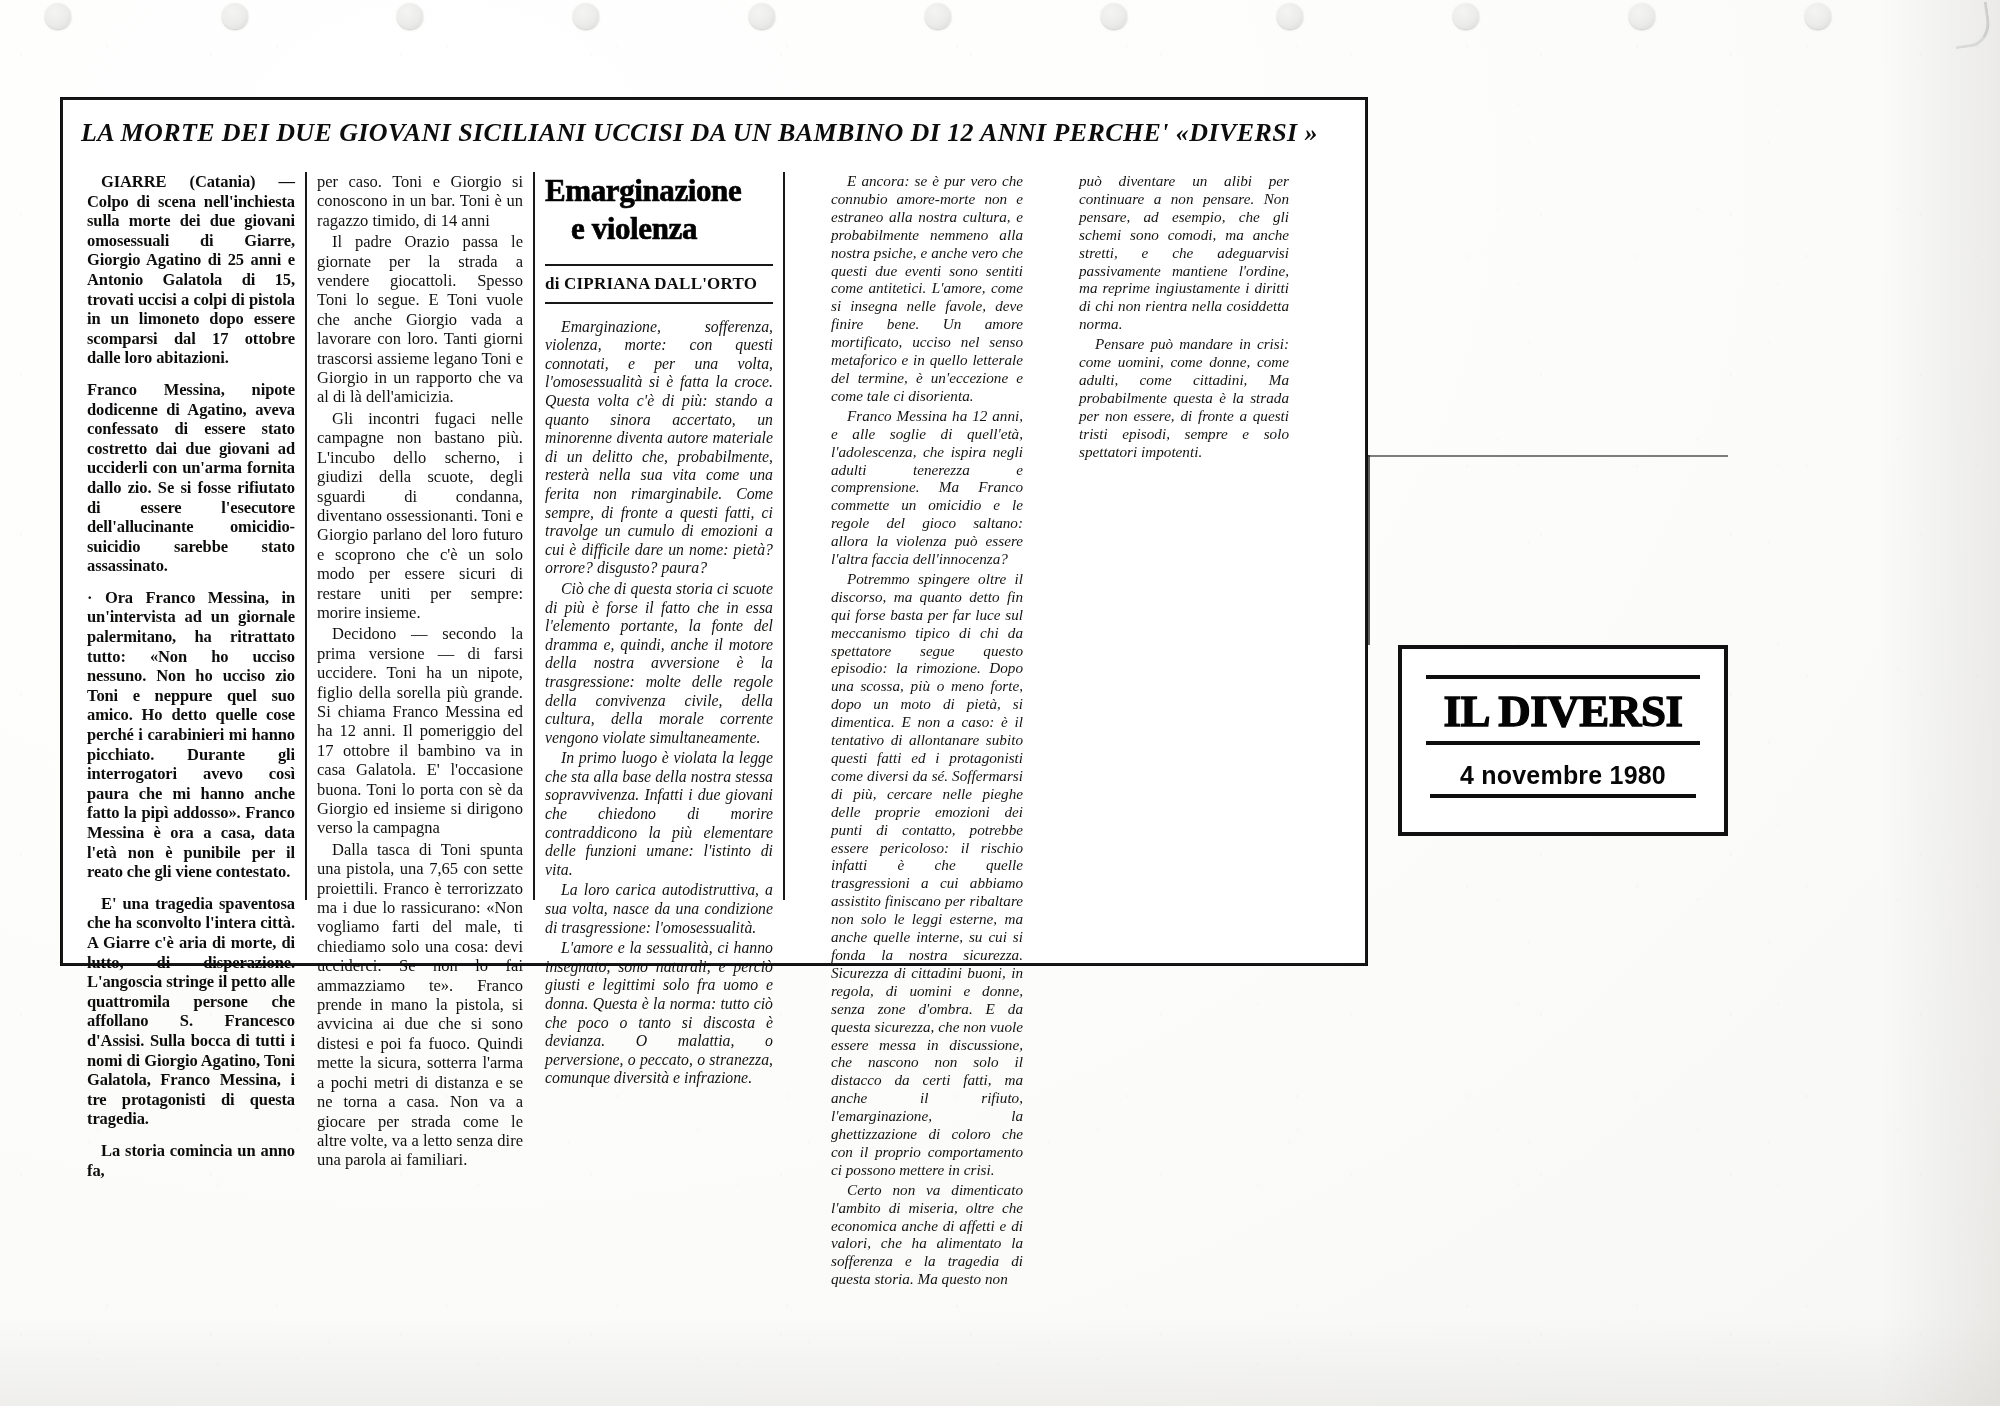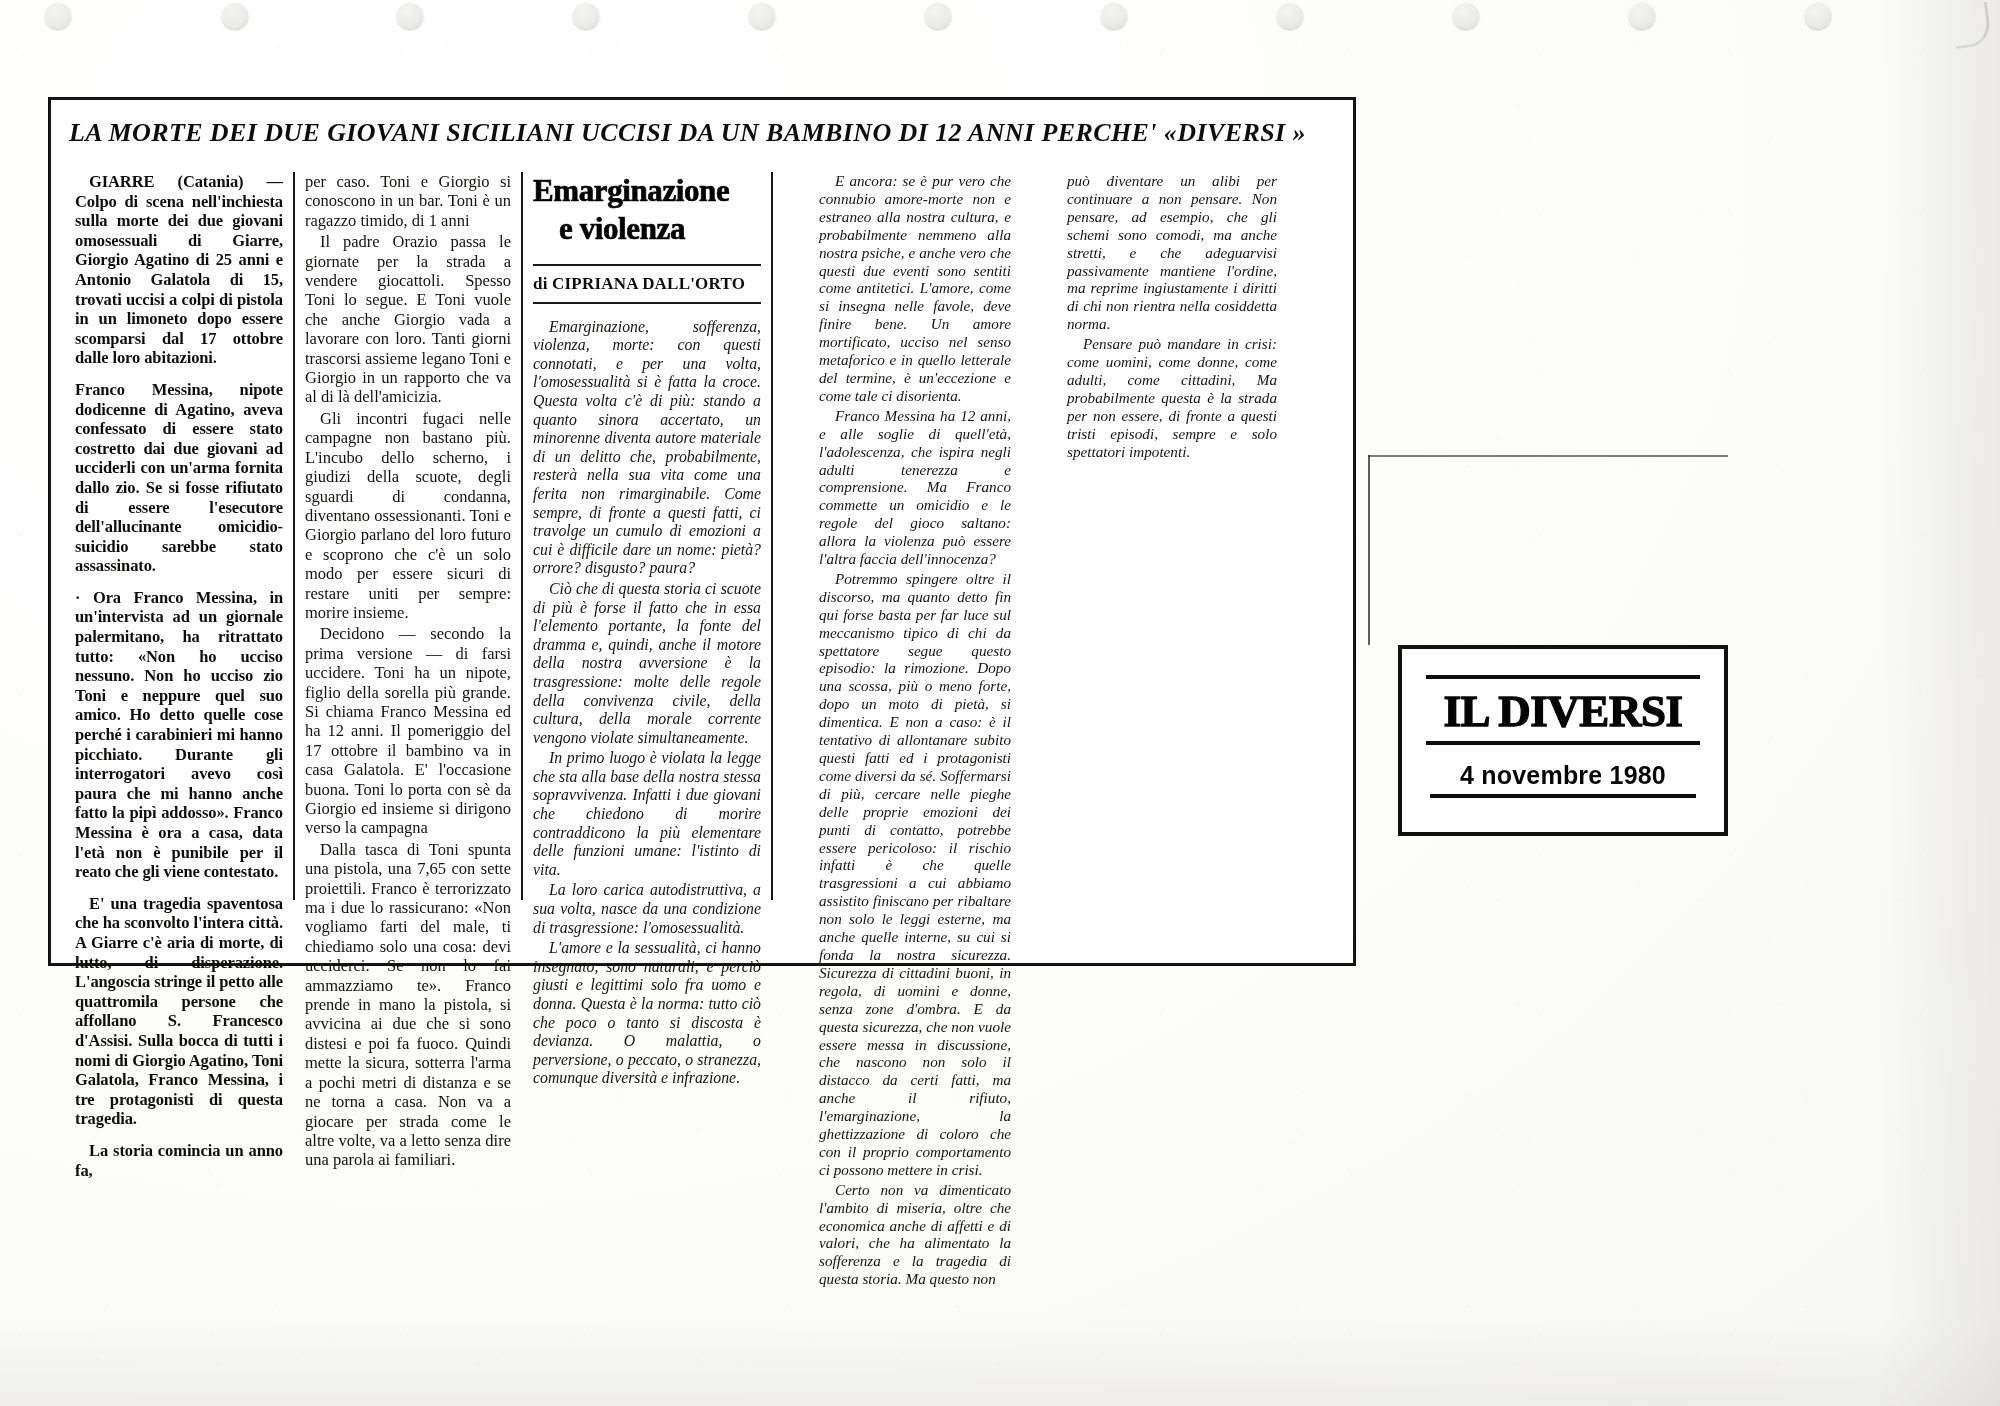--- a/index.html
+++ b/index.html
@@ -63,21 +63,21 @@
     border-right: 3px solid #c9c9c5;
     border-bottom: 3px solid #d6d6d2;
     border-radius: 0 0 60% 0;
     transform: rotate(-8deg);
     opacity: .85;
   }
 
   
   #clipping {
     position: absolute;
-    left: 48px;
+    left: 60px;
     top: 97px;
     width: 1308px;
     height: 869px;
     border: 3px solid #1b1b1b;
     background: #fdfdfb;
     box-sizing: border-box;
     filter: contrast(1.04);
   }
   #clipping::after {
     content: "";
@@ -302,21 +302,21 @@
         <p>GIARRE (Catania) — Colpo di scena nell'inchiesta sulla morte dei due giovani omosessuali di Giarre, Giorgio Agatino di 25 anni e Antonio Galatola di 15, trovati uccisi a colpi di pistola in un limoneto dopo essere scomparsi dal 17 ottobre dalle loro abitazioni.</p>
         <p class="noindent">Franco Messina, nipote dodicenne di Agatino, aveva confessato di essere stato costretto dai due giovani ad ucciderli con un'arma fornita dallo zio. Se si fosse rifiutato di essere l'esecutore dell'allucinante omicidio-suicidio sarebbe stato assassinato.</p>
         <p class="noindent">· Ora Franco Messina, in un'intervista ad un giornale palermitano, ha ritrattato tutto: «Non ho ucciso nessuno. Non ho ucciso zio Toni e neppure quel suo amico. Ho detto quelle cose perché i carabinieri mi hanno picchiato. Durante gli interrogatori avevo così paura che mi hanno anche fatto la pipì addosso». Franco Messina è ora a casa, data l'età non è punibile per il reato che gli viene contestato.</p>
         <p>E' una tragedia spaventosa che ha sconvolto l'intera città. A Giarre c'è aria di morte, di lutto, di disperazione. L'angoscia stringe il petto alle quattromila persone che affollano S. Francesco d'Assisi. Sulla bocca di tutti i nomi di Giorgio Agatino, Toni Galatola, Franco Messina, i tre protagonisti di questa tragedia.</p>
         <p>La storia comincia un anno fa,</p>
       </div>
     </div>
 
     <div class="col col2">
       <div class="col-inner c2-text">
-        <p style="text-indent:0">per caso. Toni e Giorgio si conoscono in un bar. Toni è un ragazzo timido, di 1 anni</p>
+        <p style="text-indent:0">per caso. Toni e Giorgio si conoscono in un bar. Toni è un ragazzo timido, di 14 anni</p>
         <p>Il padre Orazio passa le giornate per la strada a vendere giocattoli. Spesso Toni lo segue. E Toni vuole che anche Giorgio vada a lavorare con loro. Tanti giorni trascorsi assieme legano Toni e Giorgio in un rapporto che va al di là dell'amicizia.</p>
         <p>Gli incontri fugaci nelle campagne non bastano più. L'incubo dello scherno, i giudizi della scuote, degli sguardi di condanna, diventano ossessionanti. Toni e Giorgio parlano del loro futuro e scoprono che c'è un solo modo per essere sicuri di restare uniti per sempre: morire insieme.</p>
         <p>Decidono — secondo la prima versione — di farsi uccidere. Toni ha un nipote, figlio della sorella più grande. Si chiama Franco Messina ed ha 12 anni. Il pomeriggio del 17 ottobre il bambino va in casa Galatola. E' l'occasione buona. Toni lo porta con sè da Giorgio ed insieme si dirigono verso la campagna</p>
         <p>Dalla tasca di Toni spunta una pistola, una 7,65 con sette proiettili. Franco è terrorizzato ma i due lo rassicurano: «Non vogliamo farti del male, ti chiediamo solo una cosa: devi ucciderci. Se non lo fai ammazziamo te». Franco prende in mano la pistola, si avvicina ai due che si sono distesi e poi fa fuoco. Quindi mette la sicura, sotterra l'arma a pochi metri di distanza e se ne torna a casa. Non va a giocare per strada come le altre volte, va a letto senza dire una parola ai familiari.</p>
       </div>
     </div>
 
     <div class="col col3">
       <div class="col-inner">
         <div class="subhead">

